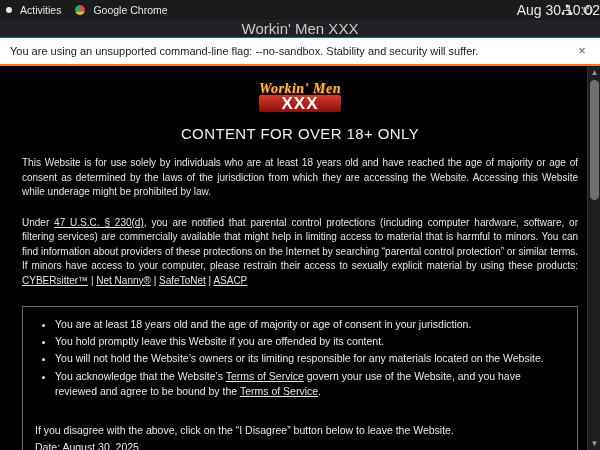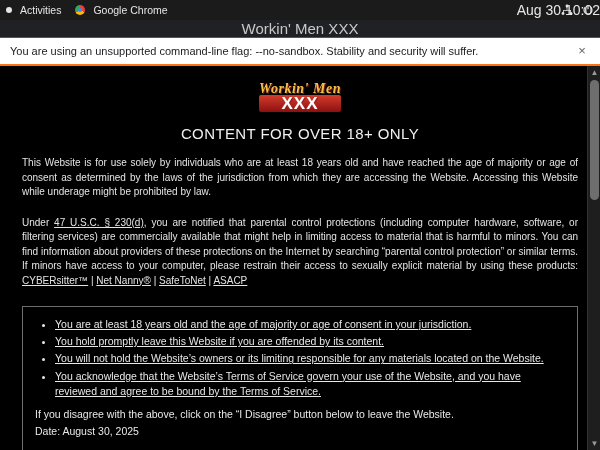--- a/index.html
+++ b/index.html
@@ -138,21 +138,21 @@
   a.link { color: #e4e4e4; text-decoration: underline; }
 
   .agreebox {
     border: 1px solid #6d6d6d;
     padding: 10px 12px 12px;
     margin: 6px 0 14px;
     font-size: 10.5px;
     line-height: 1.45;
   }
   .agreebox .lead { margin: 0 0 6px; }
-  .agreebox ul { margin: 0 0 8px; padding-left: 20px; text-decoration: underline; }
+  .agreebox ul { margin: 0 0 24px; padding-left: 20px; }
   .agreebox li { margin-bottom: 2px; }
   .agreebox .closing { margin: 6px 0 2px; }
   .agreebox .date { margin: 0; }
 
   
   .scrollbar {
     position: absolute; top: 0; right: 0; width: 13px; height: 384px;
     background: #1e1e1e; border-left: 1px solid #333;
   }
   .scroll-thumb {

